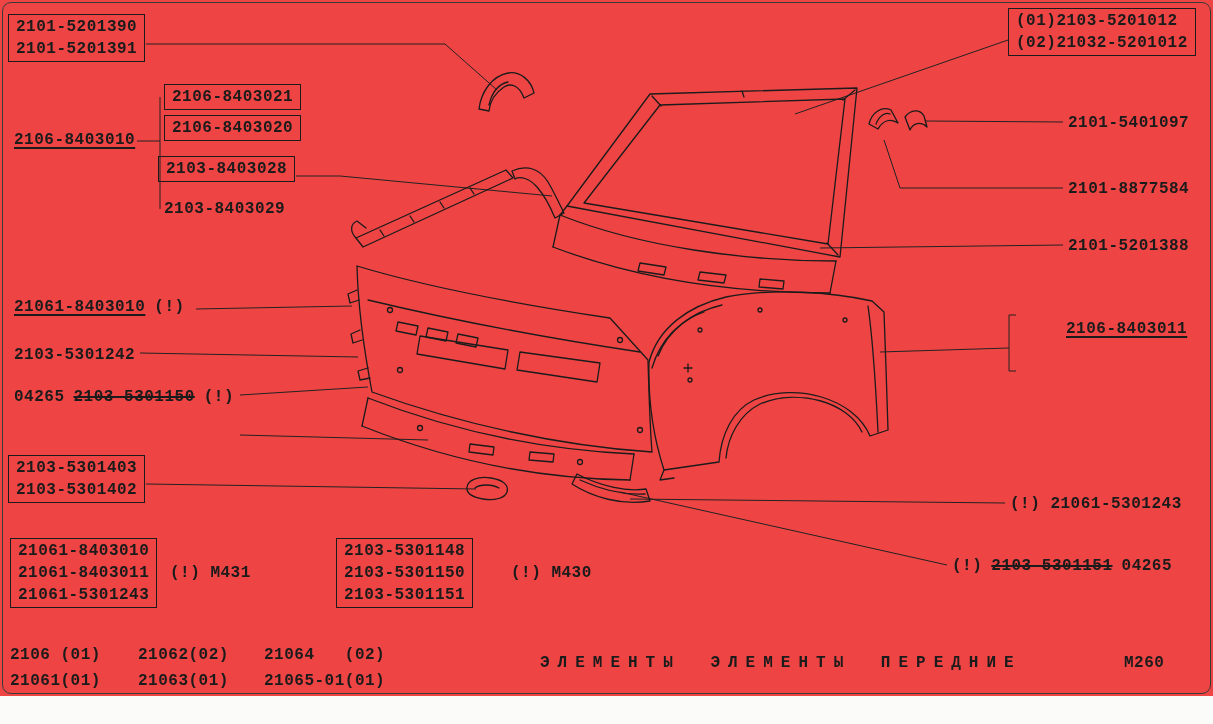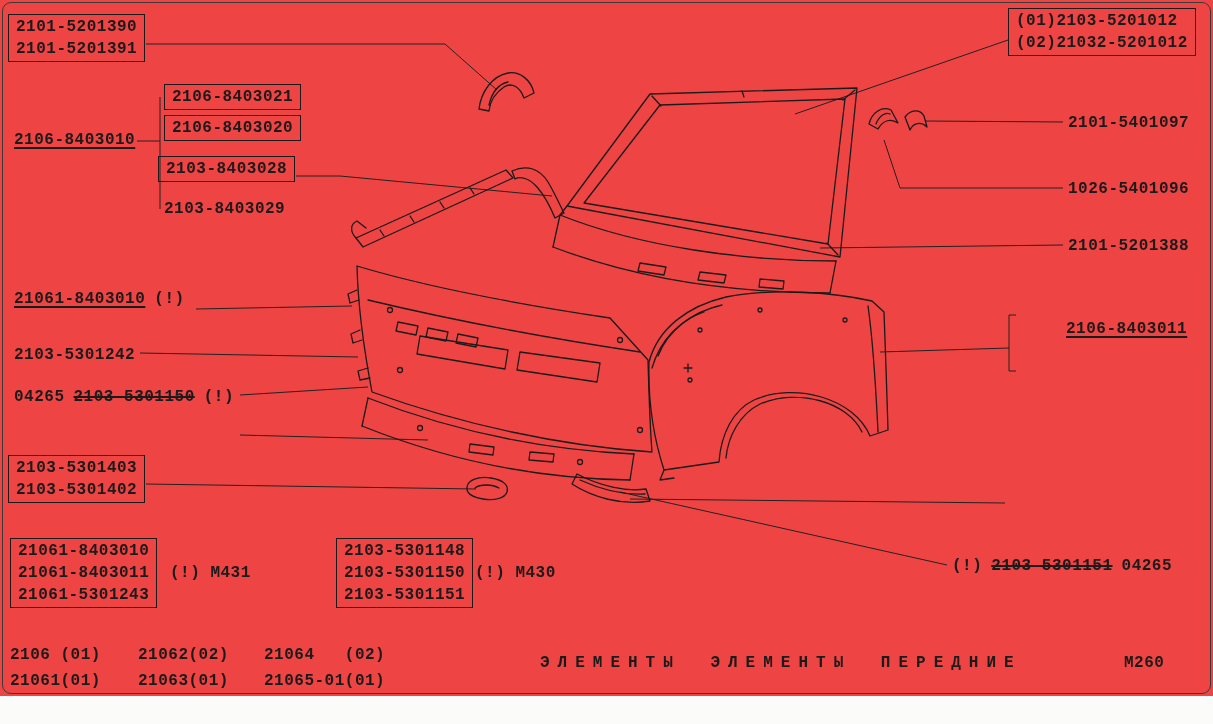--- a/index.html
+++ b/index.html
@@ -137,21 +137,21 @@
   </div>
   <div class="lbl" style="left:14px;top:129px"><span class="u pre">2106-8403010</span></div>
   <div class="lbl box" style="left:164px;top:115px">
     <div class="pre">2106-8403020</div>
   </div>
   <div class="lbl box" style="left:158px;top:156px">
     <div class="pre">2103-8403028</div>
   </div>
   <div class="lbl" style="left:164px;top:198px"><span class="pre">2103-8403029</span></div>
 
-  <div class="lbl" style="left:14px;top:288px"><span class="u seg pre">21061-8403010</span><span class="seg pre">(!)</span></div>
+  <div class="lbl" style="left:14px;top:296px"><span class="u seg pre">21061-8403010</span><span class="seg pre">(!)</span></div>
 
   <div class="lbl" style="left:14px;top:344px"><span class="pre">2103-5301242</span></div>
 
   <div class="lbl" style="left:14px;top:386px"><span class="seg pre">04265</span><span class="s seg pre">2103-5301150</span><span class="seg pre">(!)</span></div>
 
 
   <div class="lbl box" style="left:8px;top:455px">
     <div class="pre">2103-5301403</div>
     <div class="pre">2103-5301402</div>
   </div>
@@ -161,33 +161,34 @@
     <div class="pre">21061-8403011</div>
     <div class="pre">21061-5301243</div>
   </div>
   <div class="lbl" style="left:170px;top:562px"><span class="pre">(!) М431</span></div>
 
   <div class="lbl box" style="left:336px;top:538px">
     <div class="pre">2103-5301148</div>
     <div class="pre">2103-5301150</div>
     <div class="pre">2103-5301151</div>
   </div>
-  <div class="lbl" style="left:475px;top:562px"><span class="pre">(!) М430</span></div>
+  <div class="lbl" style="left:511px;top:562px"><span class="pre">(!) М430</span></div>
 
   <div class="lbl box" style="left:1008px;top:8px">
     <div class="pre">(01)2103-5201012</div>
     <div class="pre">(02)21032-5201012</div>
   </div>
 
   <div class="lbl" style="left:1068px;top:112px"><span class="pre">2101-5401097</span></div>
-  <div class="lbl" style="left:1068px;top:178px"><span class="pre">1026-5401096</span></div>
+  <div class="lbl" style="left:1068px;top:178px"><span class="pre">2101-8877584</span></div>
   <div class="lbl" style="left:1068px;top:235px"><span class="pre">2101-5201388</span></div>
 
   <div class="lbl" style="left:1066px;top:318px"><span class="u pre">2106-8403011</span></div>
 
+  <div class="lbl" style="left:1010px;top:493px"><span class="pre">(!) 21061-5301243</span></div>
 
   <div class="lbl" style="left:952px;top:555px"><span class="seg pre">(!)</span><span class="s seg pre">2103-5301151</span><span class="seg pre">04265</span></div>
 
   <div class="lbl pre" style="left:10px;top:644px">2106 (01)</div>
   <div class="lbl pre" style="left:10px;top:670px">21061(01)</div>
   <div class="lbl pre" style="left:138px;top:644px">21062(02)</div>
   <div class="lbl pre" style="left:138px;top:670px">21063(01)</div>
   <div class="lbl pre" style="left:264px;top:644px">21064   (02)</div>
   <div class="lbl pre" style="left:264px;top:670px">21065-01(01)</div>
   <div class="lbl pre" style="left:264px;top:696px">21066   (02)</div>

